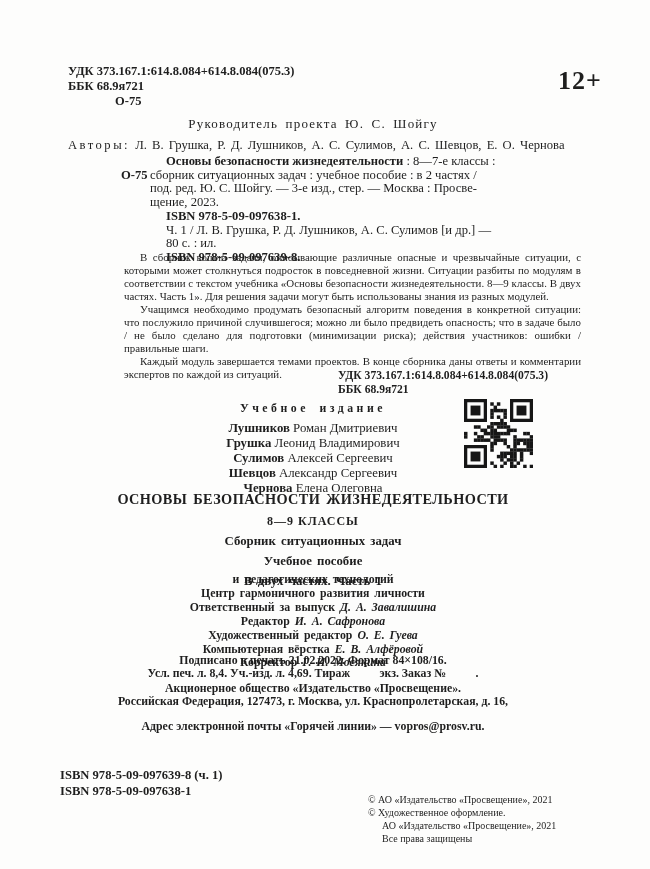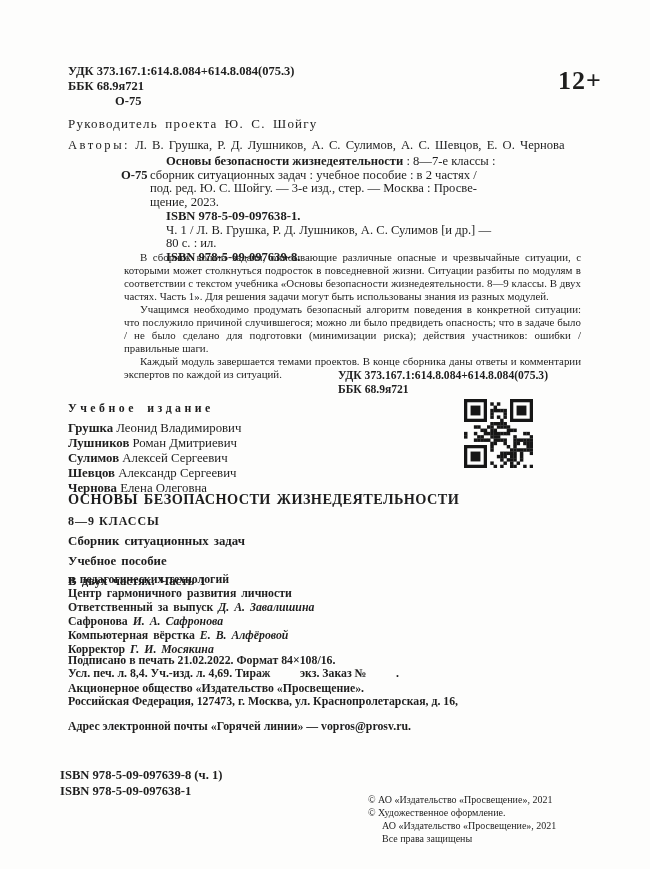--- a/index.html
+++ b/index.html
@@ -2,21 +2,21 @@
 <html lang="ru"><head>
 <meta charset="utf-8">
 <style>
   html,body{margin:0;padding:0;}
   body{
     width:650px;height:869px;position:relative;background:#fdfdfc;
     font-family:"Liberation Serif","DejaVu Serif",serif;color:#1e1e1e;
     -webkit-font-smoothing:antialiased;overflow:hidden;
   }
   .abs{position:absolute;}
-  .col{left:68px;width:490px;}
+  .col{left:68px;width:490px;text-align:center;}
   .b{font-weight:bold;}
   .i{font-style:italic;}
   
   #codes{left:68px;top:64px;font-size:12.5px;font-weight:bold;line-height:15px;white-space:nowrap;}
   #codes .idx{padding-left:47px;}
   
   #age{left:558px;top:66px;font-size:26px;font-weight:bold;letter-spacing:1px;}
   
   #lead{top:116px;font-size:13px;letter-spacing:1.2px;word-spacing:3px;}
   #authors{top:138px;font-size:12.6px;word-spacing:2px;white-space:nowrap;}
@@ -218,40 +218,41 @@
       <rect x="6.571428571428571" y="6.571428571428571" width="9.857142857142858" height="9.857142857142858"></rect>
       <rect x="46" y="0" width="23" height="23"></rect>
       <rect x="49.285714285714285" y="3.2857142857142856" width="16.428571428571427" height="16.428571428571427" fill="#fdfdfc"></rect>
       <rect x="52.57142857142857" y="6.571428571428571" width="9.857142857142858" height="9.857142857142858"></rect>
       <rect x="0" y="46" width="23" height="23"></rect>
       <rect x="3.2857142857142856" y="49.285714285714285" width="16.428571428571427" height="16.428571428571427" fill="#fdfdfc"></rect>
       <rect x="6.571428571428571" y="52.57142857142857" width="9.857142857142858" height="9.857142857142858"></rect>
     </svg></div>
 
 <div id="names" class="abs col">
+  <div><span class="b">Лушников</span><span> Роман Дмитриевич</span></div>
   <div><span class="b">Грушка</span><span> Леонид Владимирович</span></div>
-  <div><span class="b">Лушников</span><span> Роман Дмитриевич</span></div>
   <div><span class="b">Сулимов</span><span> Алексей Сергеевич</span></div>
   <div><span class="b">Шевцов</span><span> Александр Сергеевич</span></div>
   <div><span class="b">Чернова</span><span> Елена Олеговна</span></div>
 </div>
 
 <div id="titleblk" class="abs col">
   <div class="t1">ОСНОВЫ БЕЗОПАСНОСТИ ЖИЗНЕДЕЯТЕЛЬНОСТИ</div>
   <div class="t2">8—9 КЛАССЫ</div>
   <div class="t3">Сборник ситуационных задач</div>
   <div class="t3">Учебное пособие</div>
   <div class="t3">В двух частях. Часть 1</div>
 </div>
 
 <div id="credits" class="abs col">
   <div>и педагогических технологий</div>
   <div>Центр гармоничного развития личности</div>
   <div><span>Ответственный за выпуск </span><span class="i">Д. А. Завалишина</span></div>
-  <div><span>Сафронова </span><span class="i">И. А. Сафронова</span></div>
+  <div><span>Редактор </span><span class="i">И. А. Сафронова</span></div>
+  <div><span>Художественный редактор </span><span class="i">О. Е. Гуева</span></div>
   <div><span>Компьютерная вёрстка </span><span class="i">Е. В. Алфёровой</span></div>
   <div><span>Корректор </span><span class="i">Г. И. Мосякина</span></div>
 </div>
 
 <div id="printinfo" class="abs col">
   <div>Подписано в печать 21.02.2022. Формат 84×108/16.</div>
   <div class="pre">Усл. печ. л. 8,4. Уч.-изд. л. 4,69. Тираж&nbsp;&nbsp;&nbsp;&nbsp;&nbsp;&nbsp;&nbsp;&nbsp;&nbsp;&nbsp;экз. Заказ №&nbsp;&nbsp;&nbsp;&nbsp;&nbsp;&nbsp;&nbsp;&nbsp;&nbsp;&nbsp;.</div>
 </div>
 
 <div id="publisher" class="abs col">

